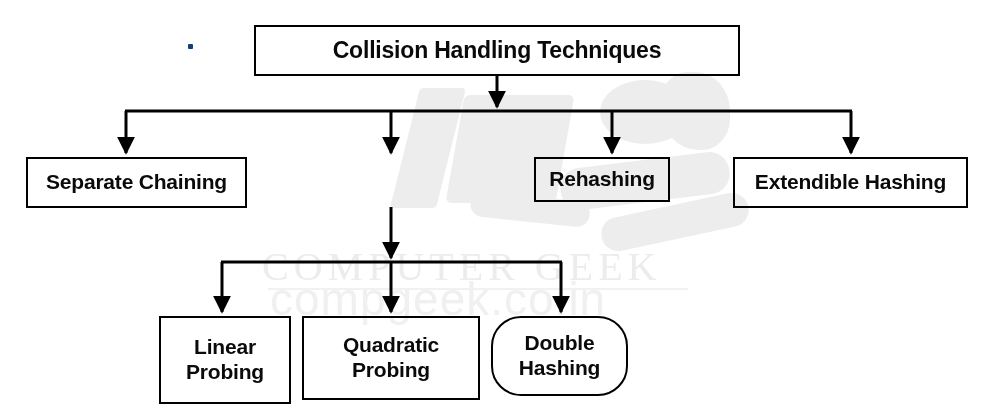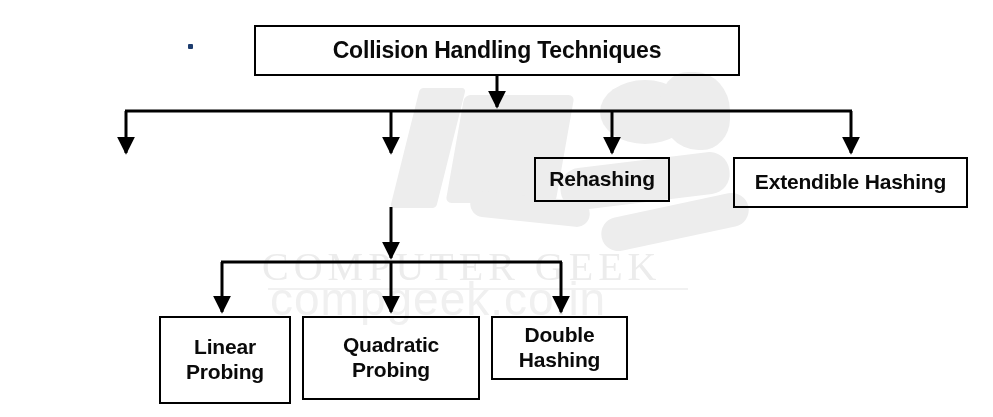--- a/index.html
+++ b/index.html
@@ -152,41 +152,44 @@
     <line x1="391" y1="262" x2="391" y2="312" stroke="#000000" stroke-width="3" marker-end="url(#arrow)"></line>
     <line x1="561" y1="262" x2="561" y2="312" stroke="#000000" stroke-width="3" marker-end="url(#arrow)"></line>
   </svg>
 
   <div class="diagram">
 
     <div class="node node-l1" style="left:254px; top:25px; width:486px; height:51px;">
       <span class="node-label">Collision Handling Techniques</span>
     </div>
 
+    <div class="node node-l2" style="left:26px; top:157px; width:221px; height:51px;">
+      <span class="node-label">Separate Chaining</span>
+    </div>
 
 
     <div class="node node-l2" style="left:534px; top:157px; width:136px; height:45px;">
       <span class="node-label">Rehashing</span>
     </div>
 
     <div class="node node-l2" style="left:733px; top:157px; width:235px; height:51px;">
       <span class="node-label">Extendible Hashing</span>
     </div>
 
     <div class="node node-l3" style="left:159px; top:316px; width:132px; height:88px;">
       <span class="node-label">Linear
 Probing</span>
     </div>
 
     <div class="node node-l3" style="left:302px; top:316px; width:178px; height:84px;">
       <span class="node-label">Quadratic
 Probing</span>
     </div>
 
-    <div class="node node-l3" style="left:491px; top:316px; width:137px; height:64px;">
+    <div class="node node-l3" style="left:491px; top:316px; width:137px; height:80px;border-radius:30px;">
       <span class="node-label">Double
 Hashing</span>
     </div>
 
   </div>
 
   <div class="dot-artifact" style="left:188px; top:44px;"></div>
 
 </div>
 

